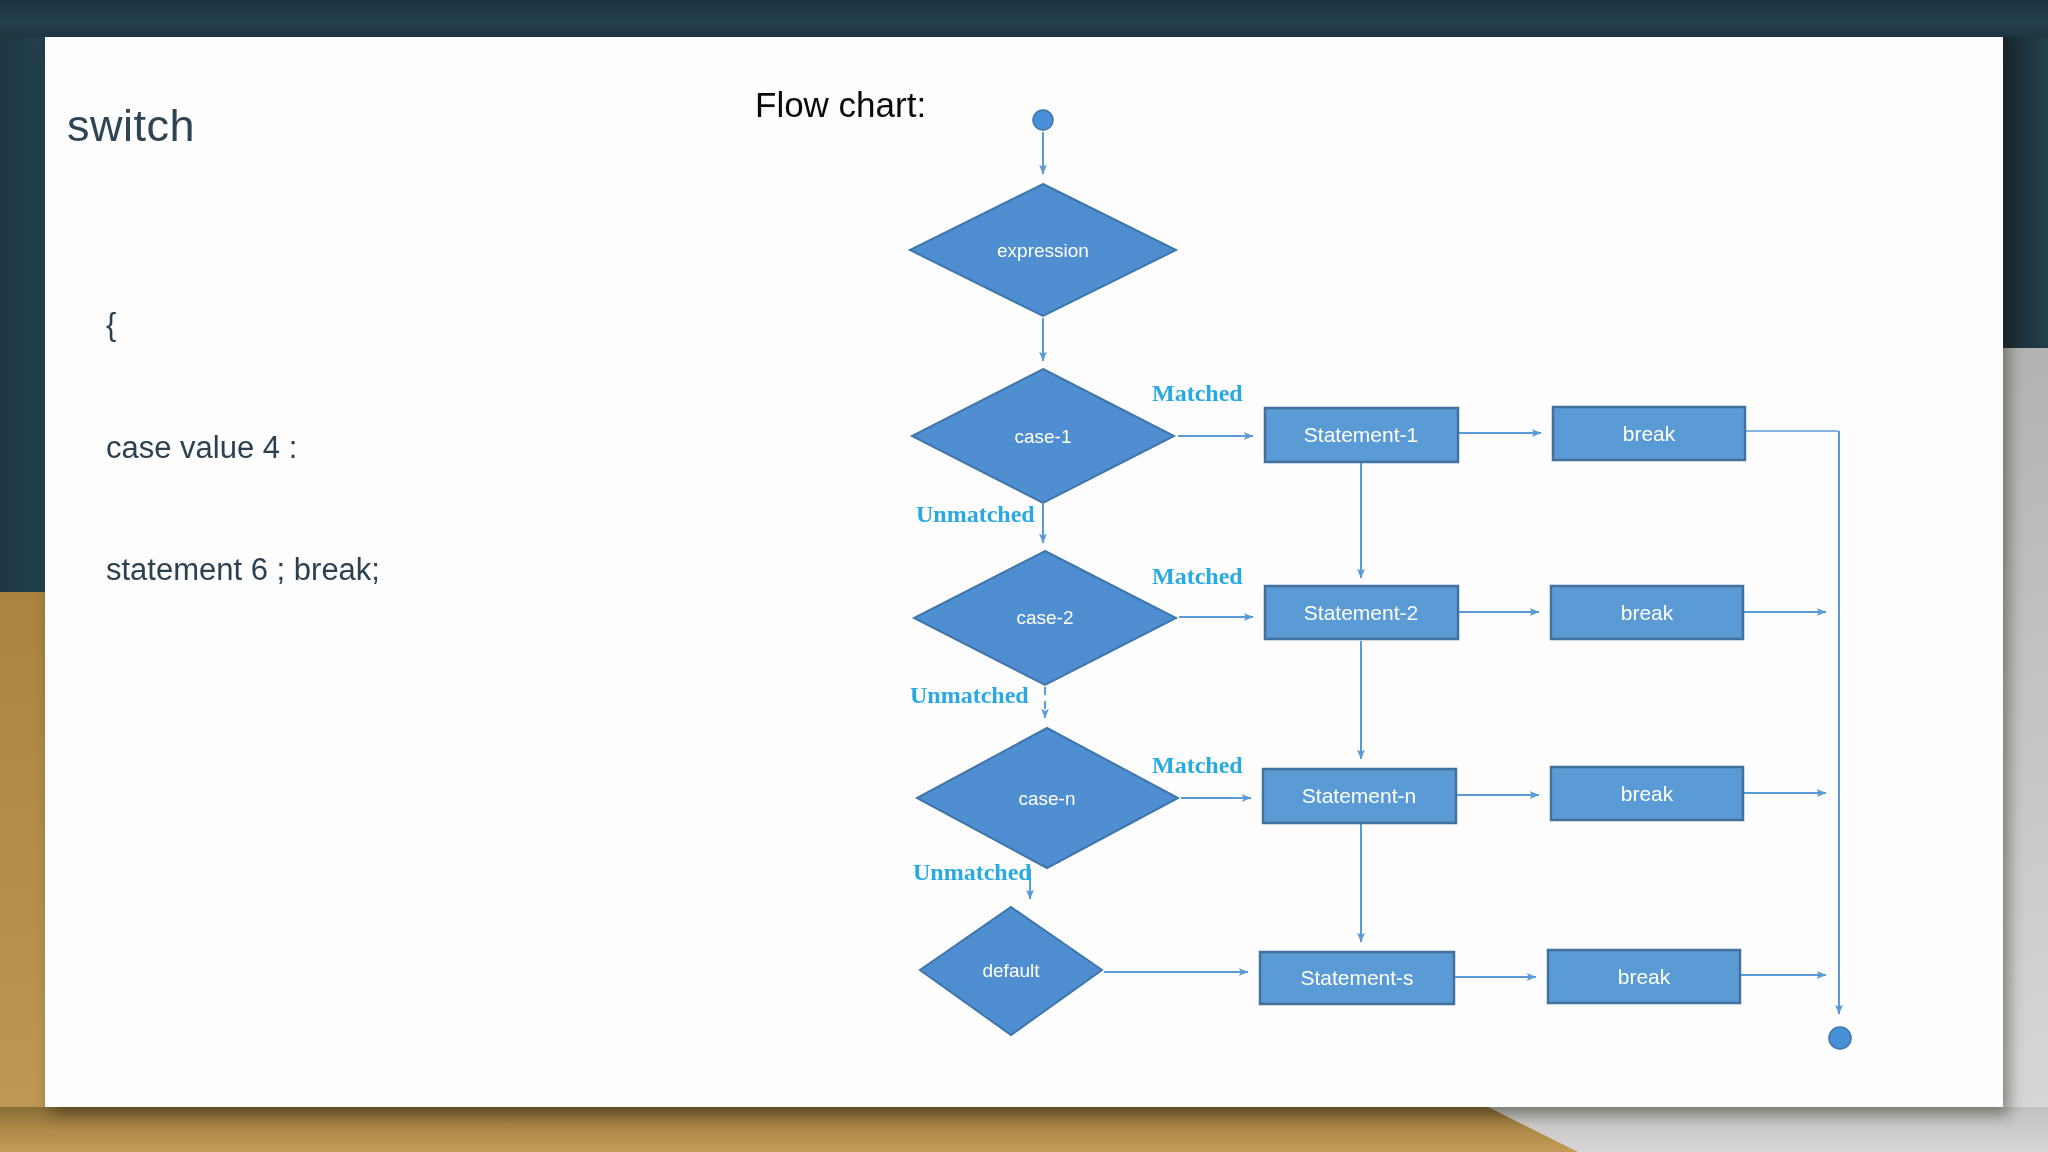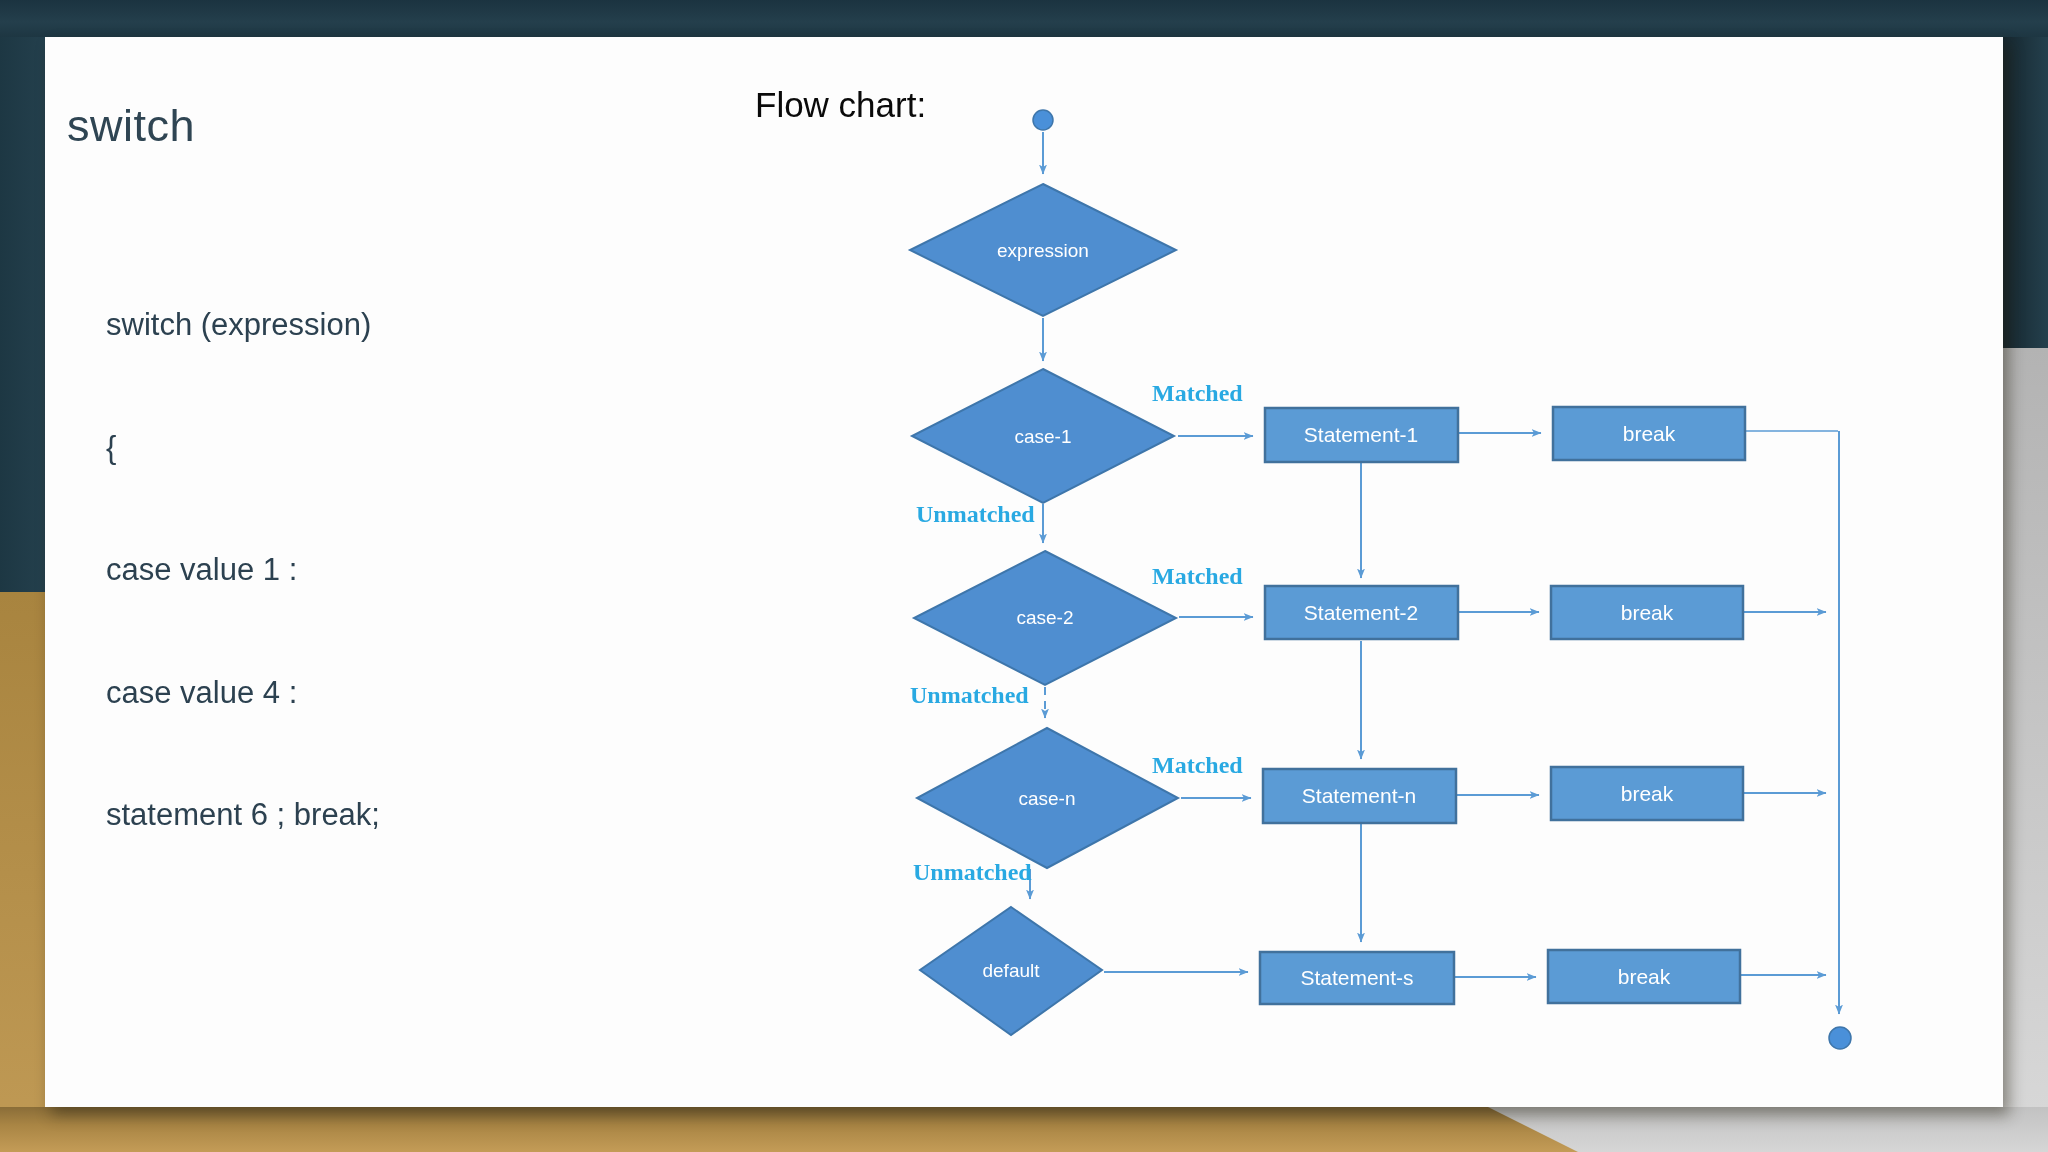--- a/index.html
+++ b/index.html
@@ -59,23 +59,21 @@
   <div class="frame-bottom">
     <div class="frame-bottom-gold"></div>
   </div>
 
   <div class="slide"></div>
 
   <div class="page-title">switch</div>
   <div class="flow-label">Flow chart:</div>
 
   <div class="syntax">
-    <div>switch (expression)</div>
     <div>{</div>
-    <div>case value 1 :</div>
     <div>case value 4 :</div>
     <div>statement 6 ; break;</div>
     
     
     
     
     
     
   </div>
 

